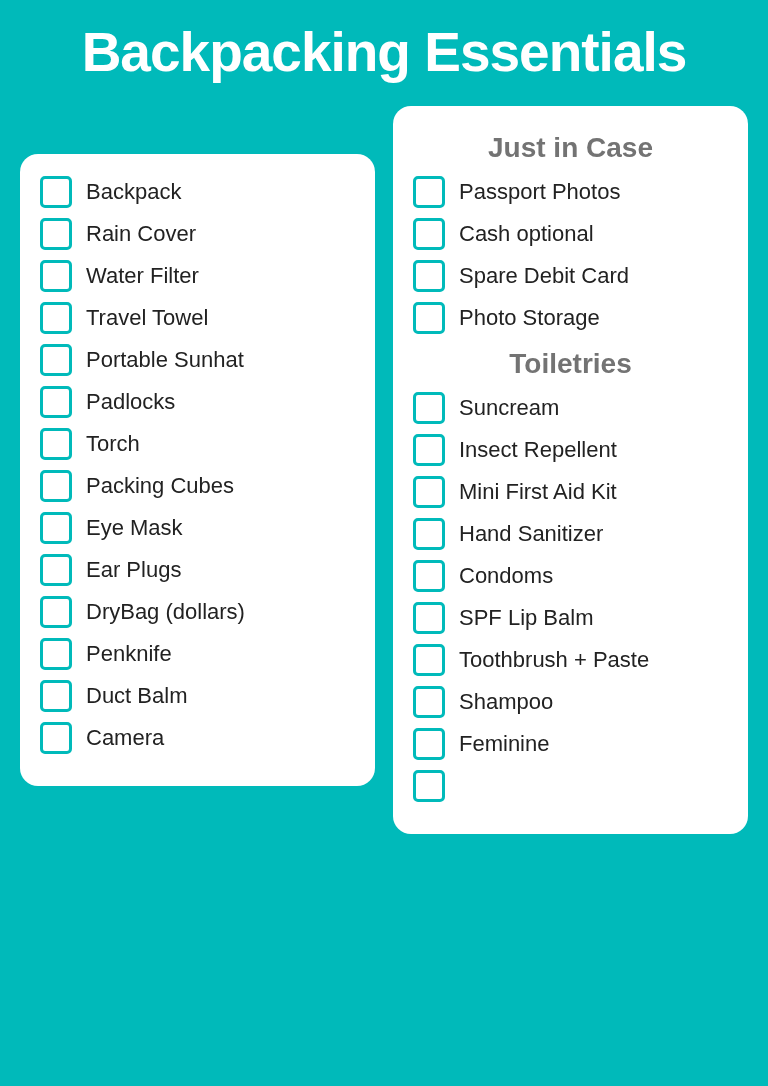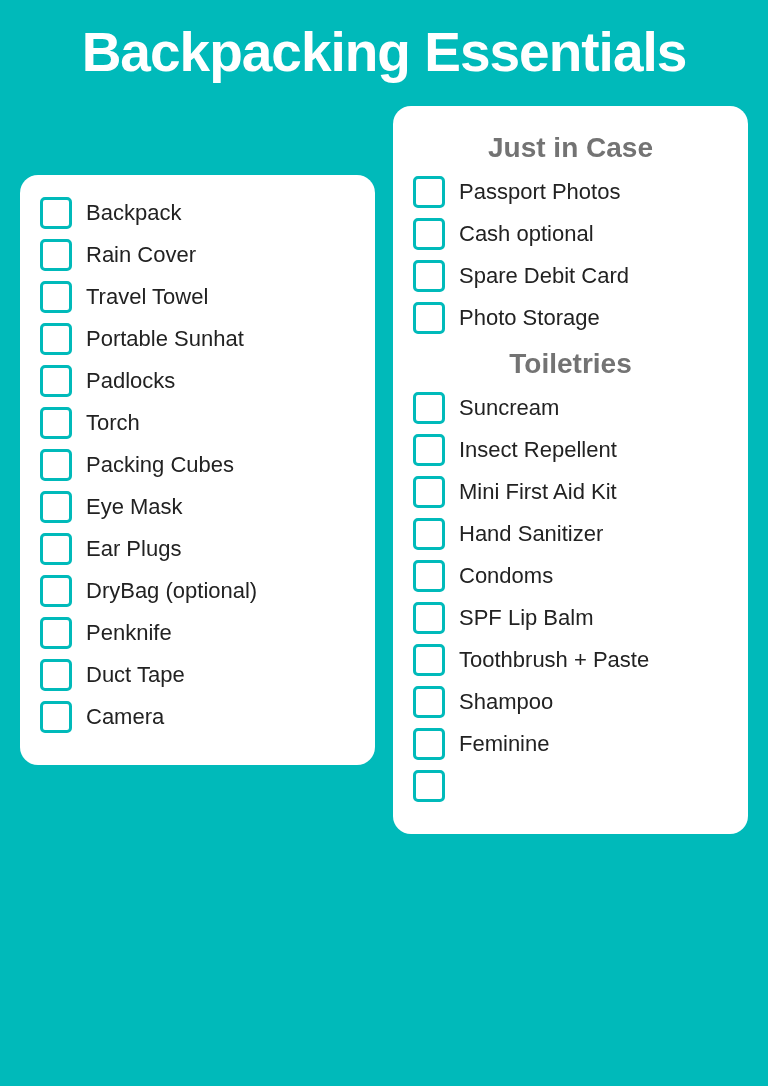--- a/index.html
+++ b/index.html
@@ -91,20 +91,24 @@
   <div class="checklist-item">
         <div class="checkbox"></div>
         <span class="item-label">Backpack</span>
       </div>
       <div class="checklist-item">
         <div class="checkbox"></div>
         <span class="item-label">Rain Cover</span>
       </div>
       <div class="checklist-item">
         <div class="checkbox"></div>
+        <span class="item-label">Water Filter</span>
+      </div>
+      <div class="checklist-item">
+        <div class="checkbox"></div>
         <span class="item-label">Travel Towel</span>
       </div>
       <div class="checklist-item">
         <div class="checkbox"></div>
         <span class="item-label">Portable Sunhat</span>
       </div>
       <div class="checklist-item">
         <div class="checkbox"></div>
         <span class="item-label">Padlocks</span>
       </div>
@@ -119,29 +123,29 @@
       <div class="checklist-item">
         <div class="checkbox"></div>
         <span class="item-label">Eye Mask</span>
       </div>
       <div class="checklist-item">
         <div class="checkbox"></div>
         <span class="item-label">Ear Plugs</span>
       </div>
       <div class="checklist-item">
         <div class="checkbox"></div>
-        <span class="item-label">DryBag (optional)</span>
+        <span class="item-label">DryBag (dollars)</span>
       </div>
       <div class="checklist-item">
         <div class="checkbox"></div>
         <span class="item-label">Penknife</span>
       </div>
       <div class="checklist-item">
         <div class="checkbox"></div>
-        <span class="item-label">Duct Tape</span>
+        <span class="item-label">Duct Balm</span>
       </div>
       <div class="checklist-item">
         <div class="checkbox"></div>
         <span class="item-label">Camera</span>
       </div>
     </div>
 
   <div class="column" id="right-col">
   <div class="section-heading">Just in Case</div>
       <div class="checklist-item">

